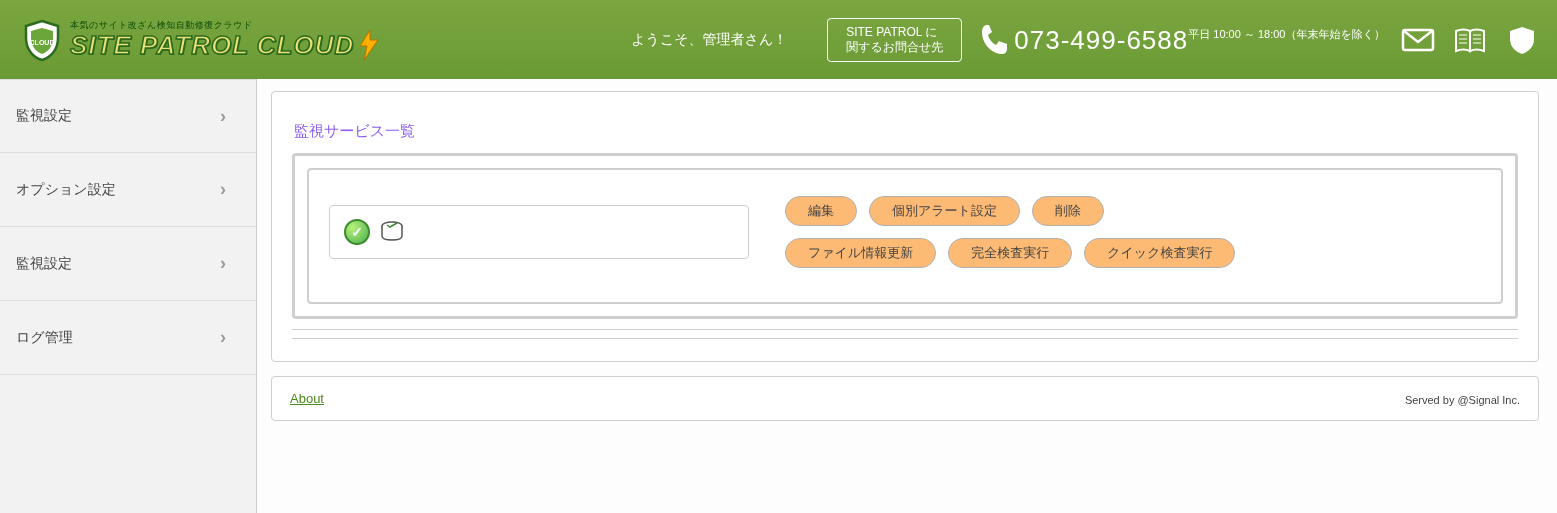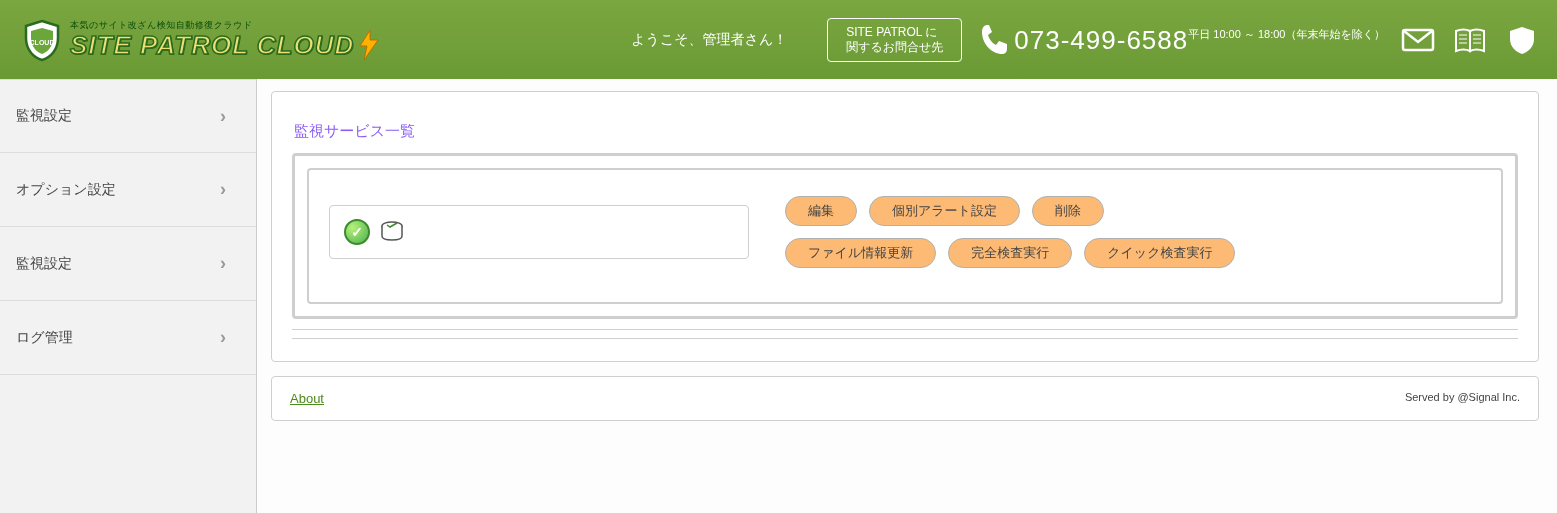--- a/index.html
+++ b/index.html
@@ -182,21 +182,21 @@
     font-size: 13px;
     color:#444;
     cursor:pointer;
   }
 
   .hr { border:none; border-top:1px solid #cfcfcf; margin: 8px 6px; }
 
   .footer-panel {
     display:flex;
     justify-content:space-between;
-    align-items:flex-start;
+    align-items:flex-end;
     padding: 14px 18px;
   }
   .about-link {
     color:#4c8a1b;
     text-decoration: underline;
     font-size: 13px;
     cursor:pointer;
   }
   .served { font-size: 11px; color:#444; }
 </style>

